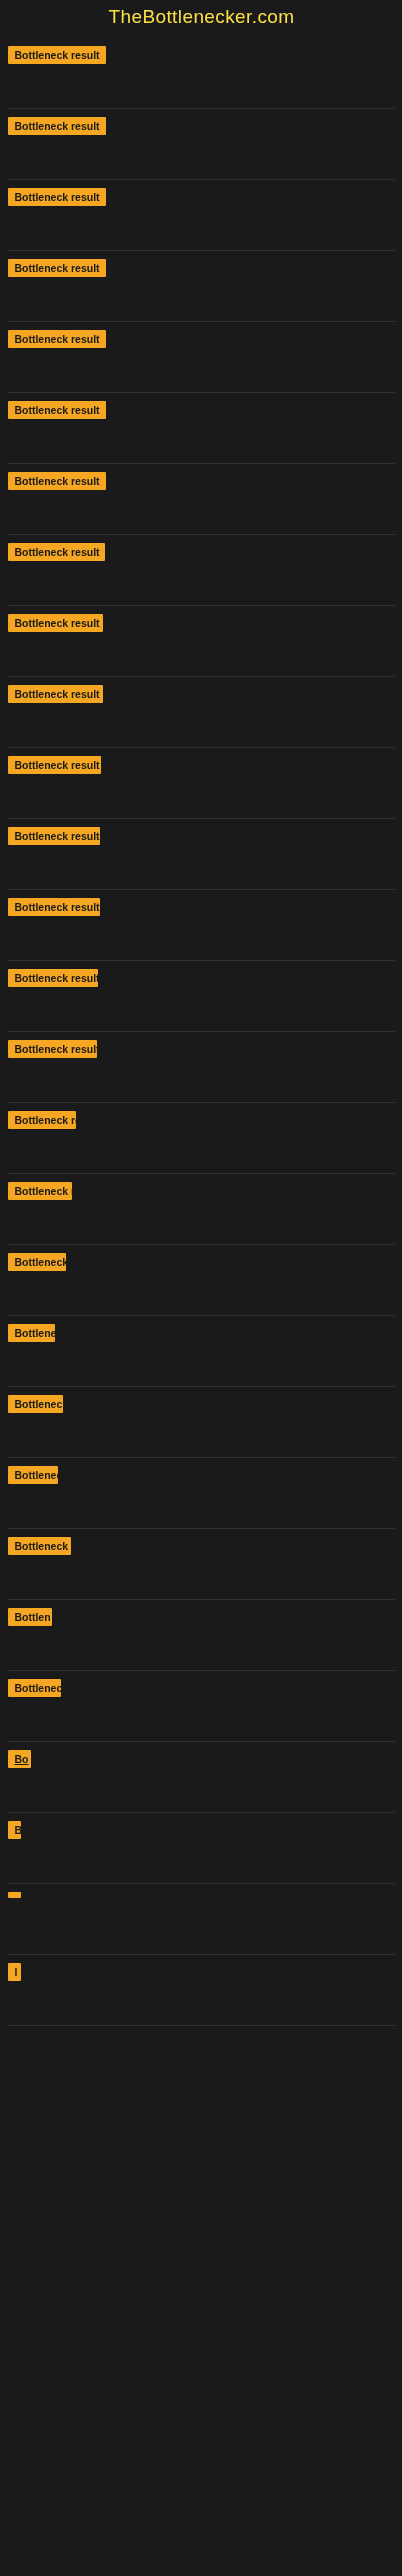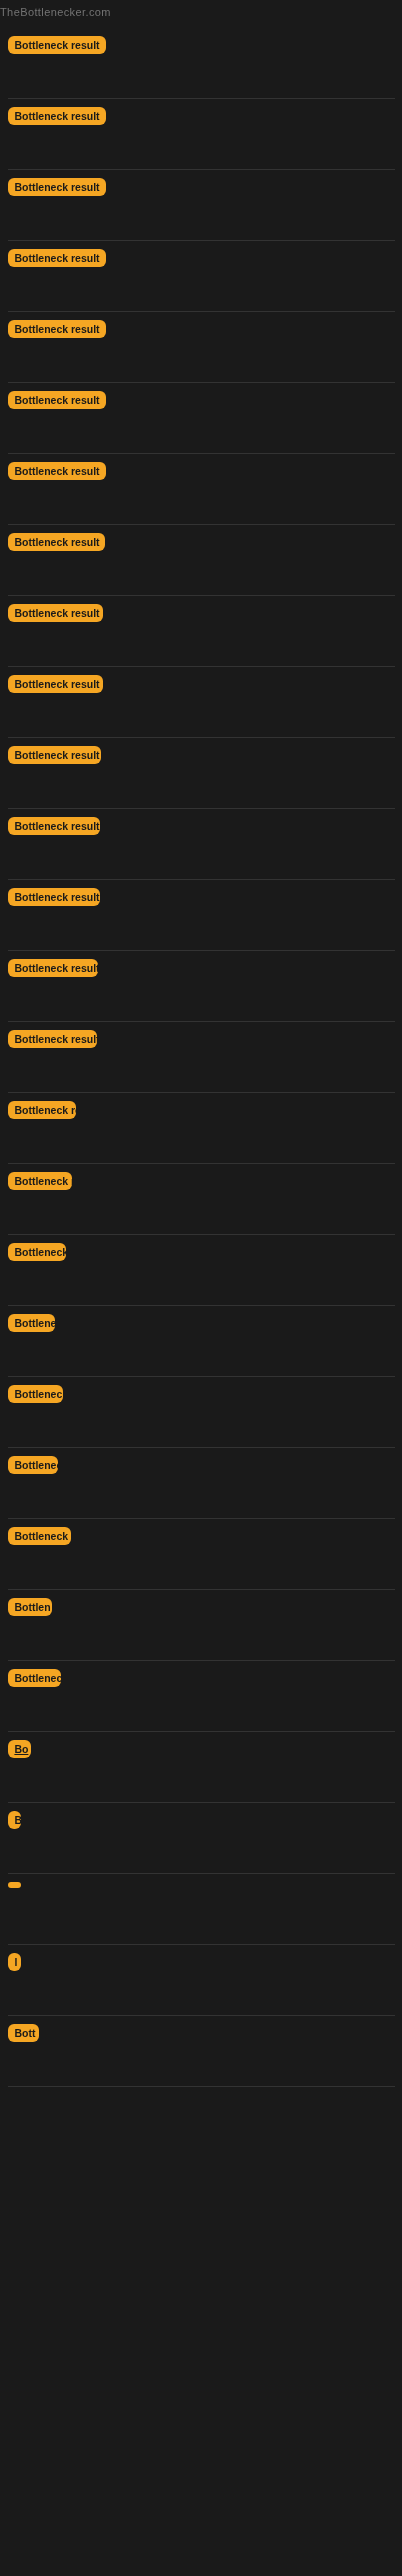--- a/index.html
+++ b/index.html
@@ -10,43 +10,43 @@
 
     body {
       width: 403px;
       min-height: 2576px;
       background-color: #1a1a1a;
       font-family: Arial, sans-serif;
       position: relative;
     }
 
     .site-title {
-      text-align: left;
-      color: #737373;
-      font-size: 11px;
+      text-align: center;
+      color: #fde047;
+      font-size: 19px;
       padding: 6.4px 0 9.7px 0;
       letter-spacing: 0.4px;
     }
 
     .bottleneck-item {
       position: relative;
       margin-bottom: 0;
       height: 71px;
       display: flex;
       align-items: flex-start;
       padding-top: 8px;
     }
 
     .bottleneck-badge {
       background-color: #f5a623;
       color: #1a1a1a;
       font-size: 10.5px;
       font-weight: bold;
       padding: 3.2px 6.4px;
-      border-radius: 6px;
+      border-radius: 1px;
       display: inline-block;
       white-space: nowrap;
       overflow: hidden;
     }
 
     
     .badge-w1 { max-width: 105px; }
     .badge-w2 { max-width: 103px; }
     .badge-w3 { max-width: 101px; }
     .badge-w4 { max-width: 100px; }
@@ -198,19 +198,15 @@
       <div class="divider-line"></div>
     </div>
     <div class="bottleneck-item">
       <span class="bottleneck-badge badge-w27"> </span>
       <div class="divider-line"></div>
     </div>
     <div class="bottleneck-item">
       <span class="bottleneck-badge badge-w28">l</span>
       <div class="divider-line"></div>
     </div>
-    <div class="bottleneck-item">
-      <span class="bottleneck-badge badge-w29">Bott</span>
-      <div class="divider-line"></div>
-    </div>
     <div style="height: 483px;"></div>
   </div>
 
 
 </body></html>

